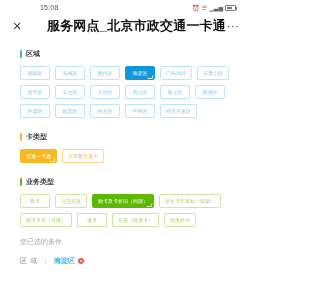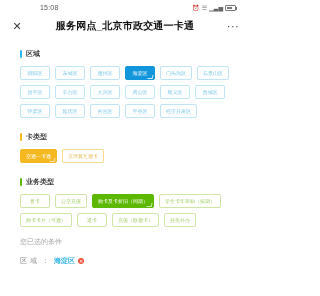--- a/index.html
+++ b/index.html
@@ -33,21 +33,21 @@
   
   .titlebar {
     height: 22px; display: flex; align-items: center; padding: 0 10px;
     background: #fff;
   }
   .close-x {
     width: 14px; text-align: center; font-size: 11px; color: #3b3b3b;
     cursor: pointer; line-height: 1;
   }
   .title {
-    flex: 1; text-align: center; font-size: 10px; color: #111;
+    flex: 1; text-align: right; font-size: 13px; color: #111;
     font-weight: 600; letter-spacing: .2px; white-space: nowrap;
   }
   .dots { width: 14px; text-align: center; font-size: 11px; color: #3b3b3b; letter-spacing: .5px; }
 
   
   .content { padding: 8px 0 0 0; }
 
   .section { padding: 0 0 0 20px; margin-bottom: 4px; }
   .sec-head { display: flex; align-items: center; margin: 4px 0 7px 0; }
   .sec-bar { width: 2px; height: 8px; border-radius: 1px; margin-right: 4px; }

